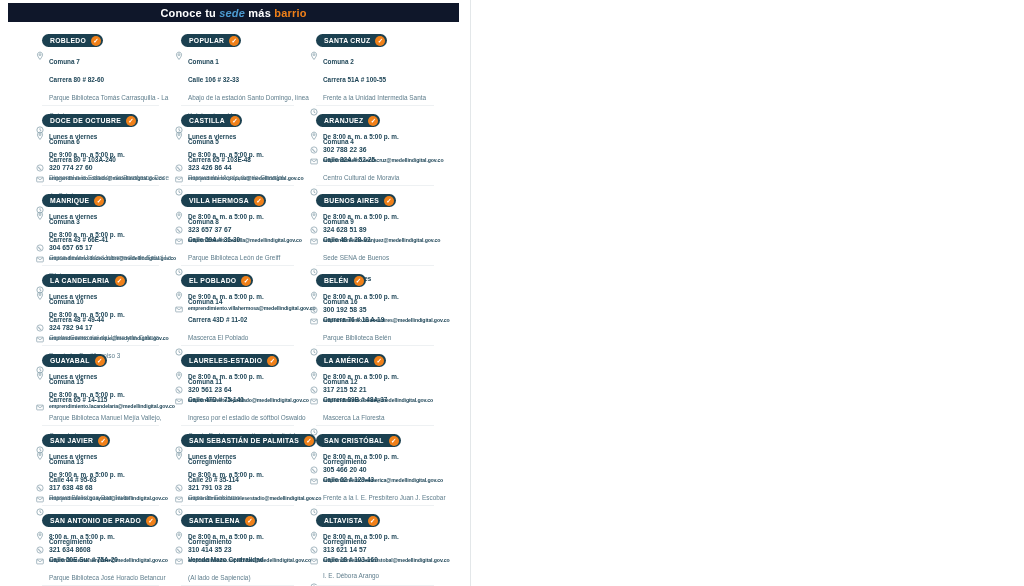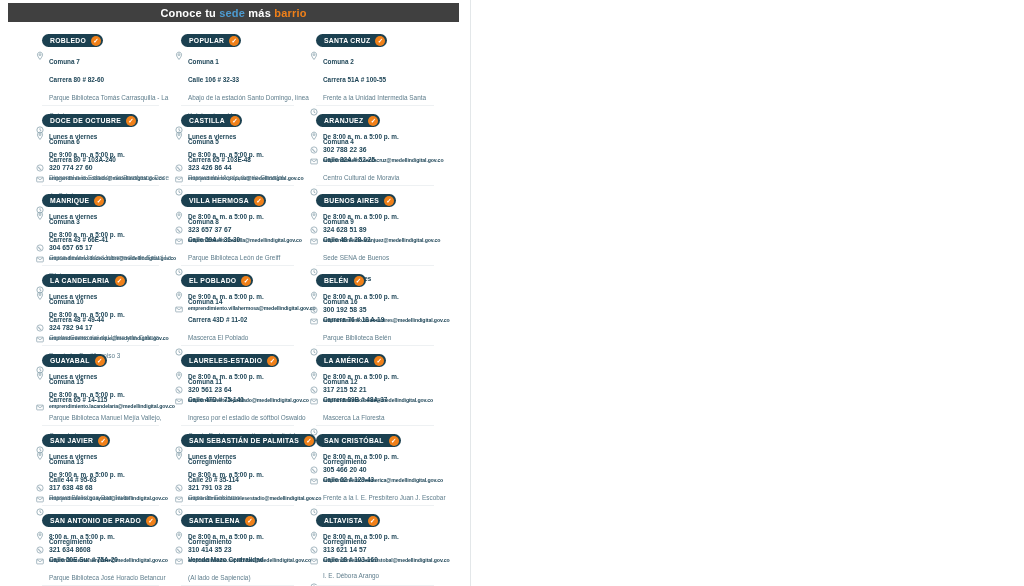--- a/index.html
+++ b/index.html
@@ -8,25 +8,25 @@
     font-family:"Liberation Sans", sans-serif;
     position:relative;overflow:hidden;
     -webkit-font-smoothing:antialiased;
   }
   .flyer{
     position:absolute;left:0;top:0;width:470px;height:586px;
     background:#ffffff;border-right:1px solid #e3e7e9;overflow:hidden;
   }
   .header{
     position:absolute;left:8px;top:3px;width:451px;height:19px;
-    background:#404040;display:flex;align-items:center;justify-content:center;
+    background:#0f172a;display:flex;align-items:center;justify-content:center;
   }
   .header span{white-space:pre;font-size:11px;font-weight:700;letter-spacing:.2px;}
   .t-white{color:#ffffff;}
-  .t-blue{color:#4d9bd1;}
+  .t-blue{color:#4d9bd1;font-style:italic;}
   .t-orange{color:#f08019;}
   .grid{
     position:absolute;left:36px;top:27px;
     display:grid;grid-template-columns:139px 135px 140px;grid-auto-rows:80px;
   }
   .card{position:relative;padding-top:2px;}
   .card::after{
     content:"";position:absolute;left:6px;right:16px;bottom:1px;height:1px;background:#eef1f3;
   }
   .pill{

